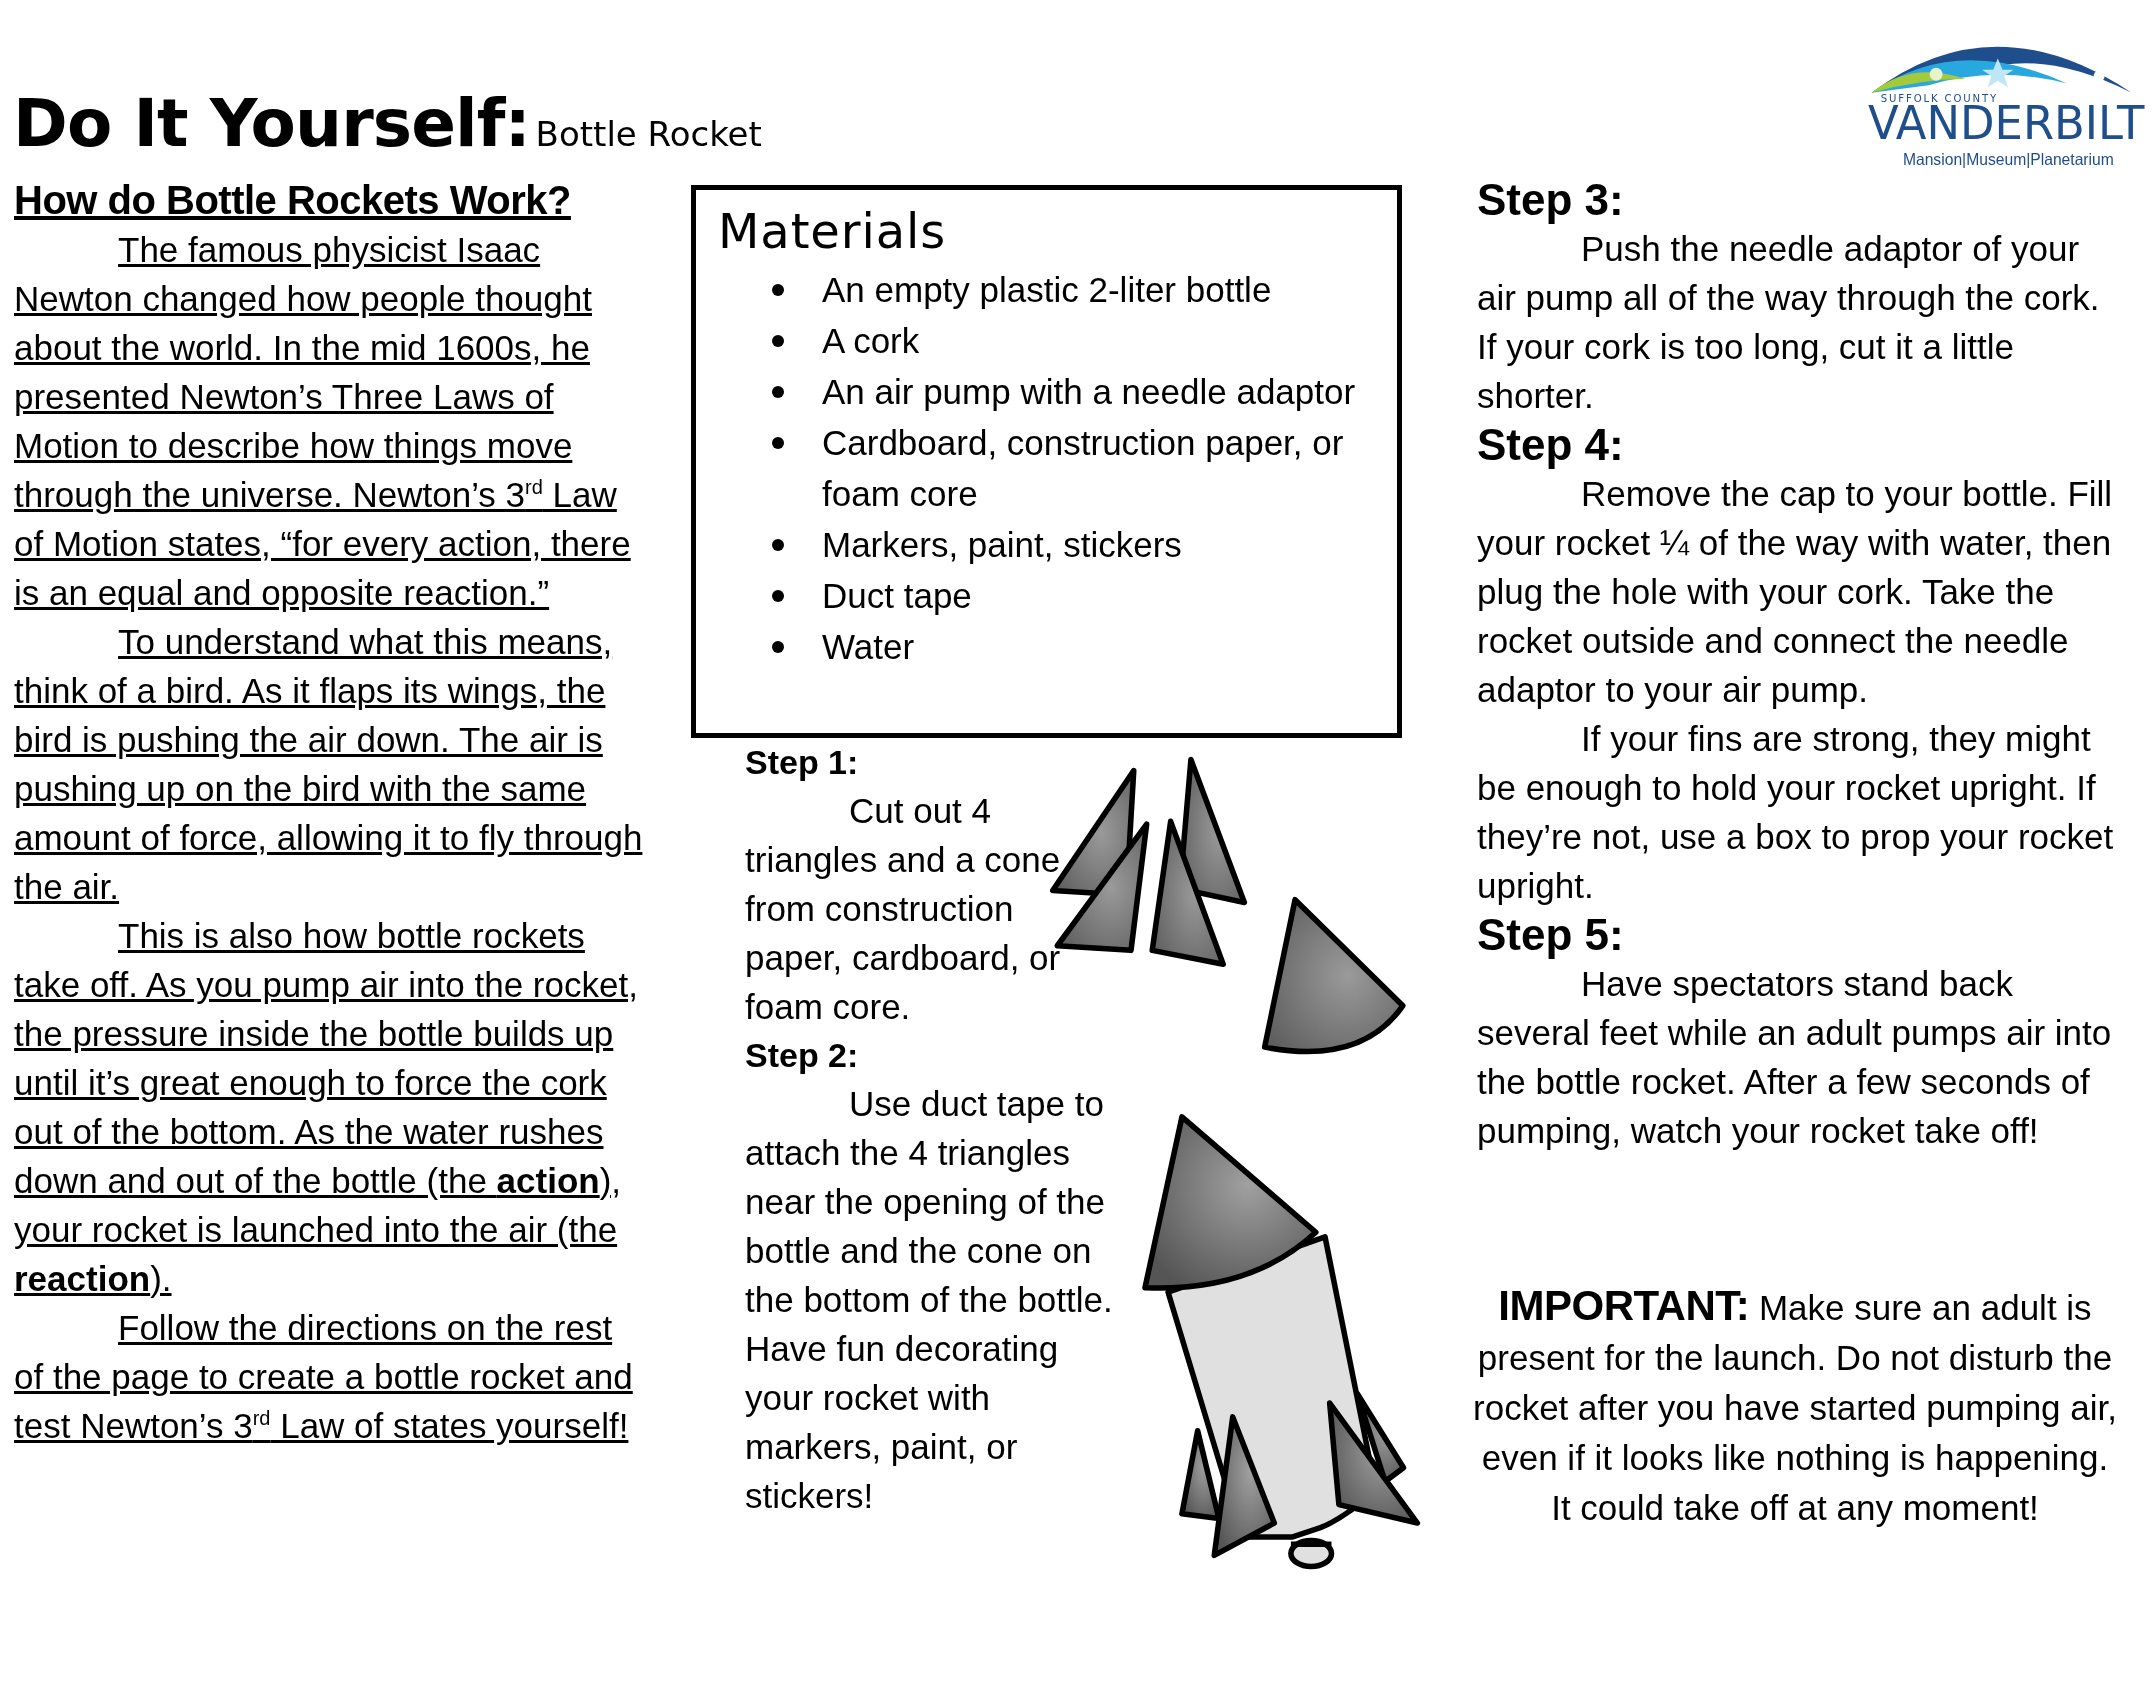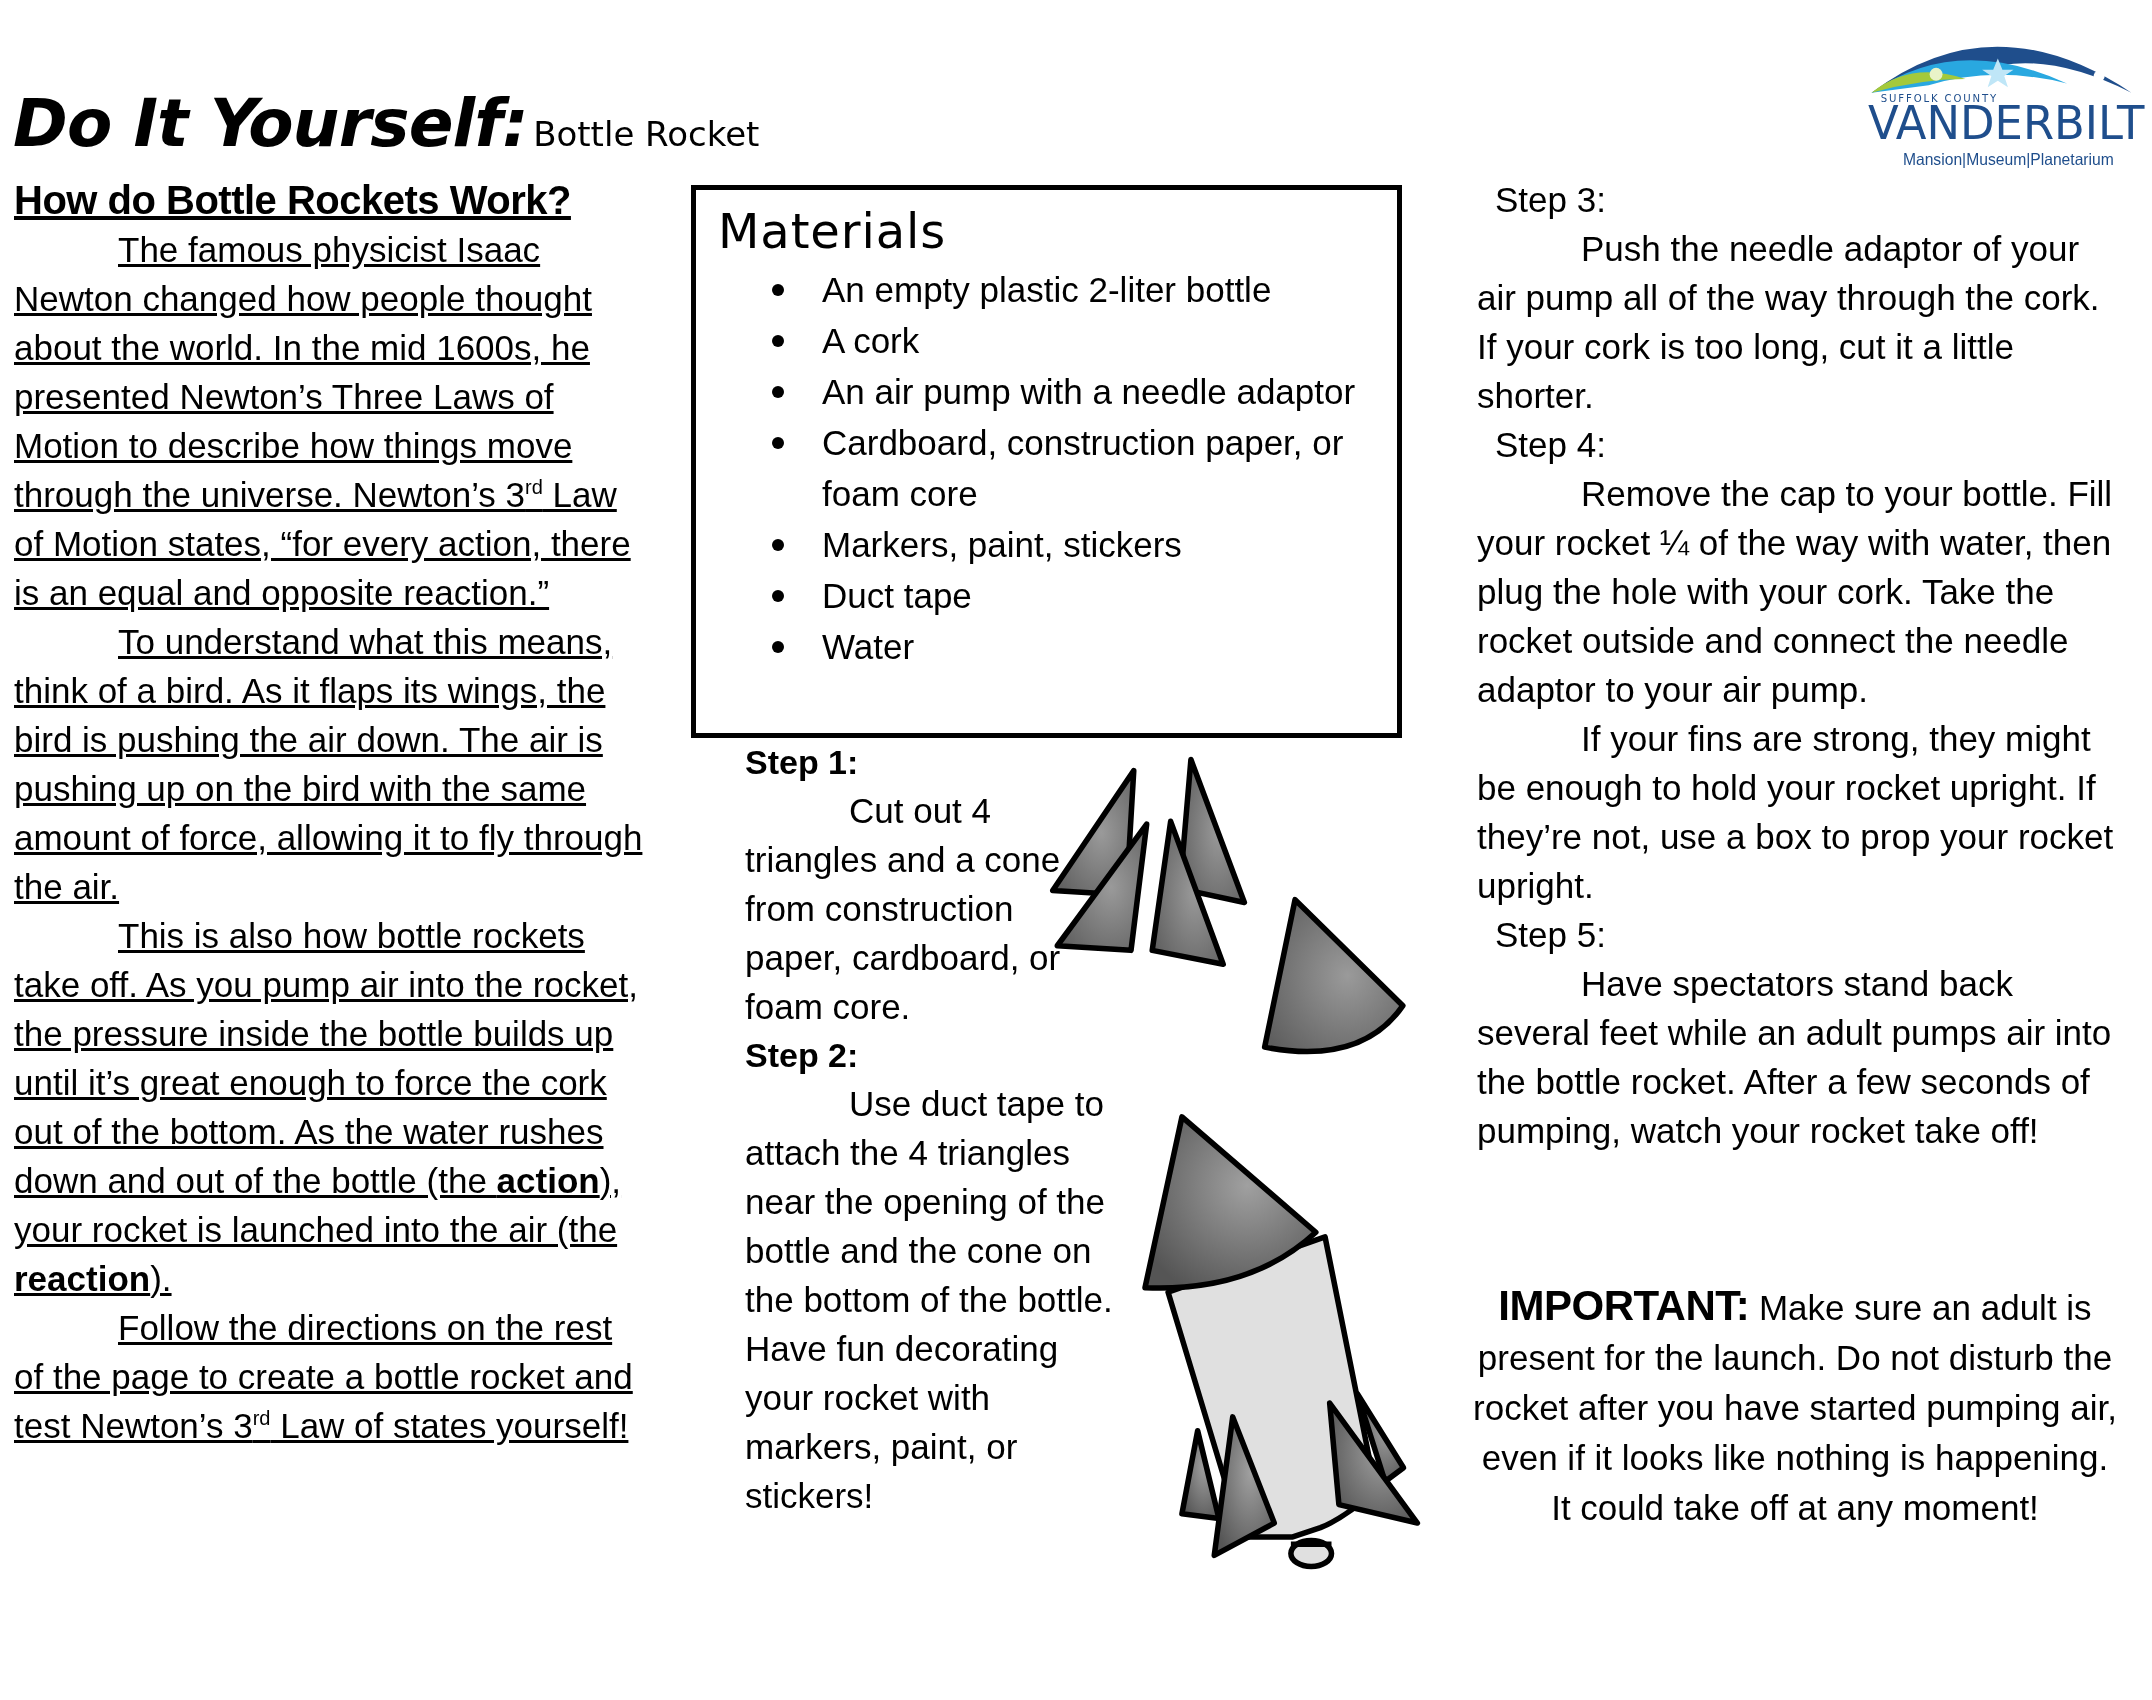--- a/index.html
+++ b/index.html
@@ -1,36 +1,36 @@
 <!DOCTYPE html>
 <html style="font-size:14.8px"><head>
 <meta charset="utf-8">
 <style>
   html, body { margin:0; padding:0; background:#ffffff; }
   body { width:2152px; height:1700px; position:relative; overflow:hidden;
          font-family:"Liberation Sans", sans-serif; color:#000; }
   .abs { position:absolute; }
   .title { left:13px; top:85px; white-space:nowrap; font-family:"DejaVu Sans", sans-serif; }
-  .title-main { font-size:66px; font-weight:bold; letter-spacing:-0.9px;font-style:italic; }
+  .title-main { font-size:66px; font-weight:bold; letter-spacing:-0.9px; }
   .title-sub { font-size:34px; font-weight:normal; margin-left:5.5px; }
   .body-text { font-family:"Liberation Sans", sans-serif; font-size:35px; line-height:49px; }
   .heading { font-size:40px; font-weight:bold; line-height:50px; font-family:"Liberation Sans", sans-serif; letter-spacing:-0.5px; }
   .indent { text-indent:104px; }
   .col-left { left:14px; top:175px; width:637px;text-decoration:underline; }
   .col-left p, .col-right p, .col-mid p { margin:0; }
   sup { font-size:20px; line-height:0; vertical-align:super; }
   .materials-box { left:691px; top:185px; width:701px; height:543px; border:5.5px solid #000; box-sizing:content-box; }
   .materials-title { position:absolute; left:22px; top:13px; font-family:"DejaVu Sans", sans-serif; font-size:48px; letter-spacing:0.9px; }
   .materials-list { position:absolute; left:0; top:74px; width:100%; margin:0; padding:0; list-style:none; }
   .materials-list li { position:relative; padding-left:126px; padding-right:18.5px; font-size:35px; line-height:51px; }
   .bullet { position:absolute; left:76px; top:20px; width:12px; height:12px; background:#000; border-radius:50%; }
   .col-mid { left:745px; top:738px; width:369px; }
   .col-mid .step-label { font-weight:bold; font-size:34px; line-height:48px; }
   .col-right { left:1477px; top:175px; width:646px; }
-  .col-right .step-label { font-weight:normal; font-size:35px; line-height:49px;margin-left:18px; }
+  .col-right .step-label { font-weight:bold; font-size:44px; line-height:49px; }
   .important { left:1469px; top:1281px; width:652px; text-align:center; font-size:35px; line-height:50px; }
   .important b { font-size:42px; letter-spacing:-0.5px; }
   .logo { left:1855px; top:28px; width:293px; height:146px; }
   .fins-art { left:1048px; top:743px; width:378px; height:341px; }
   .rocket-art { left:1131px; top:1103px; width:305px; height:517px; }
 </style>
 </head>
 <body>
 
 <div class="abs title">

